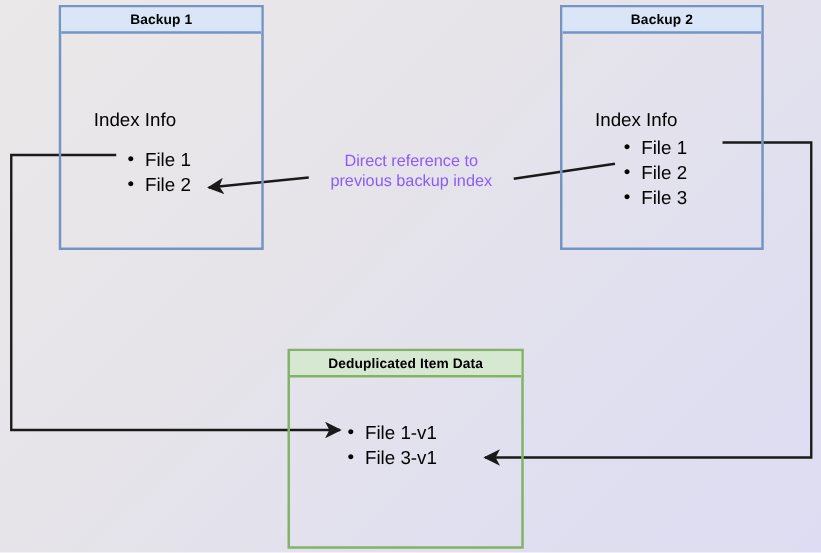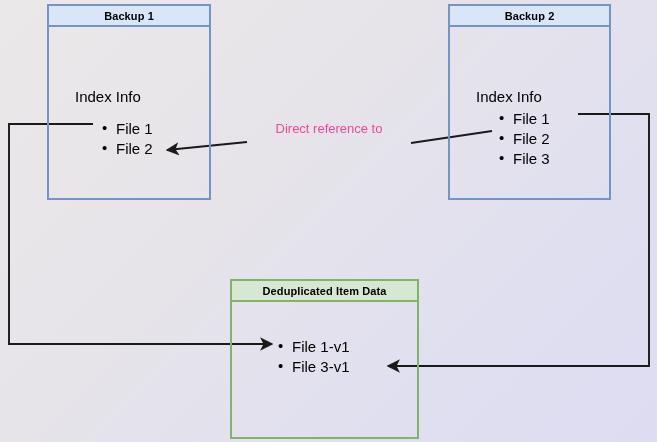--- a/index.html
+++ b/index.html
@@ -93,21 +93,21 @@
 
   
   .center-label {
     position: absolute;
     left: 248px;
     top: 121px;
     width: 162px;
     text-align: center;
     font-size: 13px;
     line-height: 16px;
-    color: #ec4899;
+    color: #8b5cf6;
   }
 
   
   #edges {
     position: absolute;
     left: 0;
     top: 0;
     width: 657px;
     height: 442px;
     pointer-events: none;
@@ -167,15 +167,16 @@
     <div class="box-body">
       <ul class="file-list" style="left:46px; top:35px;">
         <li>File 1-v1</li>
         <li>File 3-v1</li>
       </ul>
     </div>
   </div>
 
   <div class="center-label">
     <div>Direct reference to</div>
+    <div>previous backup index</div>
   </div>
 
 </div>
 
 </body></html>

